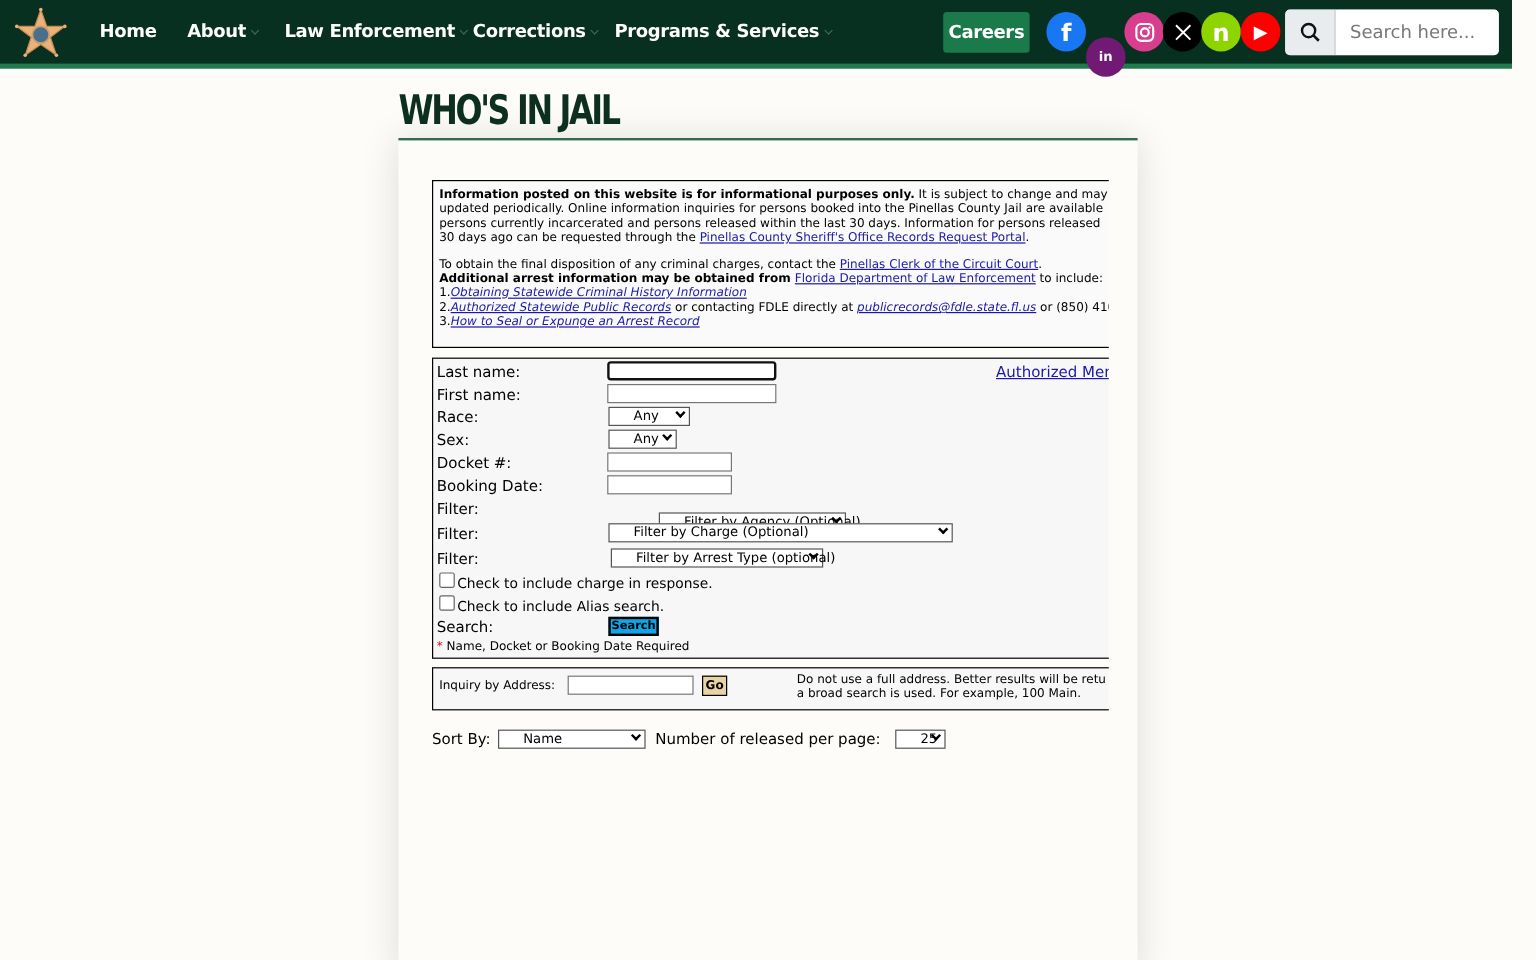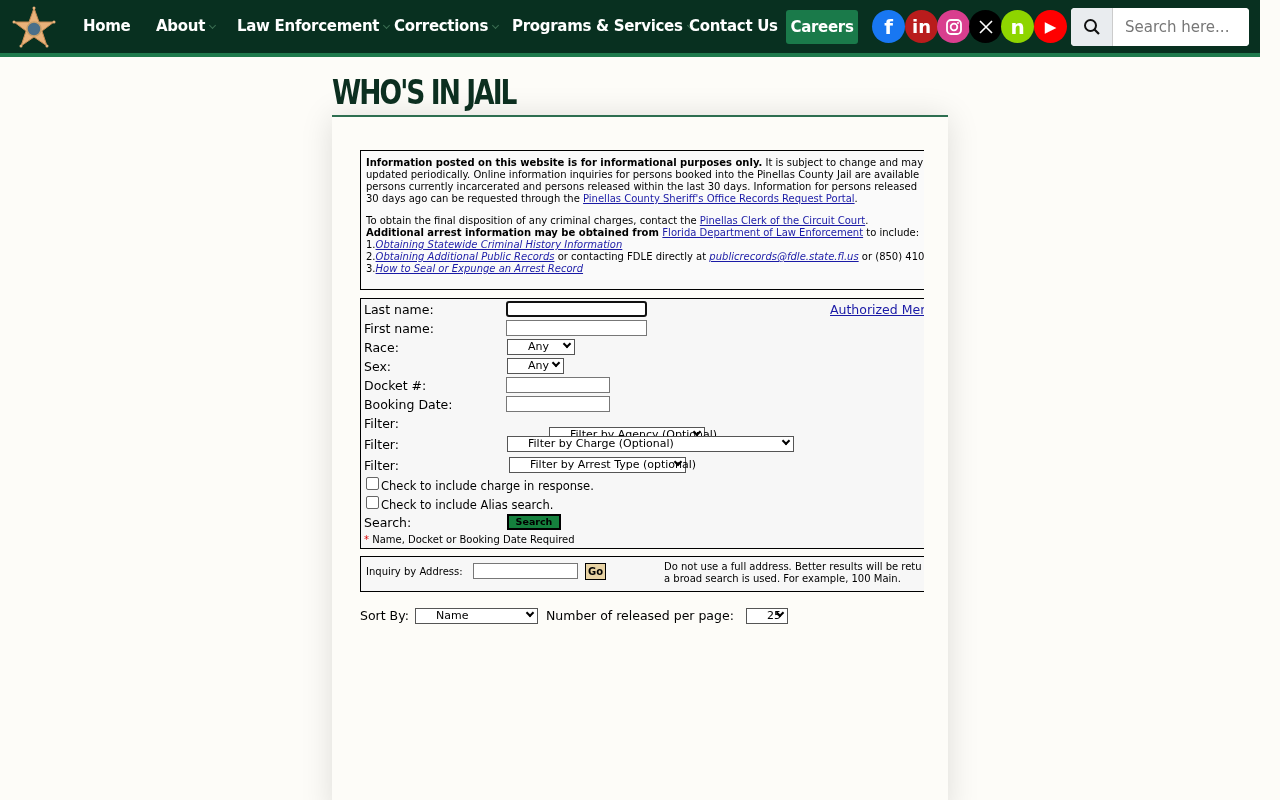--- a/index.html
+++ b/index.html
@@ -31,21 +31,21 @@
   .gap { height: 10px; }
 
   .form-box { position: absolute; left: 0; top: 168px; width: 600px; height: 251px; border: 1px solid #000; background: #f7f7f7; }
   .lbl { position: absolute; left: 3px; font-size: 12.5px; color: #000; white-space: nowrap; }
   .txt { position: absolute; height: 16px; border: 1px solid #777; background: #fff; }
   .txt.focus { border: 2px solid #111; border-radius: 3px; }
   .sel { position: absolute; height: 16px; border: 1px solid #555; background: #fff; font-size: 11px; line-height: 14px; padding-left: 20px; white-space: nowrap; }
   .sel .chev { position: absolute; right: 4px; top: 3px; width: 6px; height: 6px; border-right: 2px solid #000; border-bottom: 2px solid #000; transform: rotate(45deg); top: 1px; }
   .chk { position: absolute; left: 5px; width: 13px; height: 13px; border: 1px solid #666; border-radius: 2px; background: #fff; }
   .authorized { position: absolute; left: 469px; top: 3px; font-size: 12.5px; color: #1a1aa6; text-decoration: underline; white-space: nowrap; }
-  .search-small { position: absolute; left: 146px; top: 215px; width: 54px; height: 16px; background: #15803d; border: 2px solid #000; font-size: 9.5px; font-weight: bold; text-align: center; line-height: 12px; }
+  .search-small { position: absolute; left: 146px; top: 215px; width: 42px; height: 16px; background: #0ea5e9; border: 2px solid #000; font-size: 9.5px; font-weight: bold; text-align: center; line-height: 12px; }
   .req-note { position: absolute; left: 3px; top: 235px; font-size: 10px; white-space: nowrap; }
   .req-note .star { color: #d00; }
 
   .addr-box { position: absolute; left: 0; top: 426px; width: 600px; height: 36px; border: 1px solid #000; background: #f7f7f7; }
   .addr-lbl { position: absolute; left: 5px; top: 9px; font-size: 10px; white-space: nowrap; }
   .addr-input { position: absolute; left: 112px; top: 6px; width: 105px; height: 16px; border: 1px solid #777; background: #fff; }
   .go-btn { position: absolute; left: 224px; top: 6px; width: 21px; height: 17px; background: #e8d3a4; border: 1px solid #000; font-size: 10px; font-weight: bold; text-align: center; line-height: 15px; }
   .addr-help { position: absolute; left: 303px; top: 4px; font-size: 10px; line-height: 12px; white-space: nowrap; }
 
   .sort-lbl { position: absolute; top: 478px; font-size: 12.5px; white-space: nowrap; }
@@ -62,28 +62,27 @@
       <circle cx="2" cy="16" r="1.5" fill="#e9b27a"></circle>
       <circle cx="35" cy="40" r="1.5" fill="#e9b27a"></circle>
       <circle cx="9" cy="40" r="1.5" fill="#e9b27a"></circle>
   </svg>
 
   <div class="nav-item" style="left:83px"><span>Home</span></div>
   <div class="nav-item" style="left:156px"><span>About</span><span class="caret"></span></div>
   <div class="nav-item" style="left:237px"><span>Law Enforcement</span><span class="caret"></span></div>
   <div class="nav-item" style="left:394px"><span>Corrections</span><span class="caret"></span></div>
   <div class="nav-item" style="left:512px"><span>Programs &amp; Services</span><span class="caret"></span></div>
-  <div class="nav-item" style="left:689px"><span>Contact Us</span></div>
 
   <div class="careers-btn">Careers</div>
 
   <div class="social" style="left:872px;background:#1877f2;font-size:20px;">
       <span>f</span>
     </div>
-  <div class="social" style="left:905px;background:#b91c1c;font-size:18px;">
+  <div class="social" style="left:905px;background:#701a75;font-size:11px;margin-top:21px;">
       <span>in</span>
     </div>
   <div class="social" style="left:937px;background:#d93e8e;">
     <svg width="18" height="18" viewBox="0 0 18 18">
         <rect x="2" y="2" width="14" height="14" rx="4" fill="none" stroke="#fff" stroke-width="1.8"></rect>
         <circle cx="9" cy="9" r="3.3" fill="none" stroke="#fff" stroke-width="1.8"></circle>
         <circle cx="13" cy="5" r="1" fill="#fff"></circle>
       </svg>
   </div>
   <div class="social" style="left:969px;background:#000;">
@@ -117,21 +116,21 @@
 
   <div class="info-box">
     <p><b>Information posted on this website is for informational purposes only.</b><span> It is subject to change and may</span></p>
     <p>updated periodically. Online information inquiries for persons booked into the Pinellas County Jail are available</p>
     <p>persons currently incarcerated and persons released within the last 30 days. Information for persons released</p>
     <p><span>30 days ago can be requested through the </span><a>Pinellas County Sheriff's Office Records Request Portal</a><span>.</span></p>
     <div class="gap"></div>
     <p><span>To obtain the final disposition of any criminal charges, contact the </span><a>Pinellas Clerk of the Circuit Court</a><span>.</span></p>
     <p><b>Additional arrest information may be obtained from </b><a>Florida Department of Law Enforcement</a><span> to include:</span></p>
     <p><span>1.</span><a class="it">Obtaining Statewide Criminal History Information</a></p>
-    <p><span>2.</span><a class="it">Obtaining Additional Public Records</a><span> or contacting FDLE directly at </span><a class="it">publicrecords@fdle.state.fl.us</a><span> or (850) 410</span></p>
+    <p><span>2.</span><a class="it">Authorized Statewide Public Records</a><span> or contacting FDLE directly at </span><a class="it">publicrecords@fdle.state.fl.us</a><span> or (850) 410</span></p>
     <p><span>3.</span><a class="it">How to Seal or Expunge an Arrest Record</a></p>
   </div>
 
   <div class="form-box">
     <span class="lbl" style="top:3px">Last name:</span>
     <div class="txt focus" style="left:145px;top:2px;width:141px;"></div>
     <a class="authorized">Authorized Mem</a>
 
     <span class="lbl" style="top:22px">First name:</span>
     <div class="txt" style="left:145px;top:21px;width:141px;"></div>

